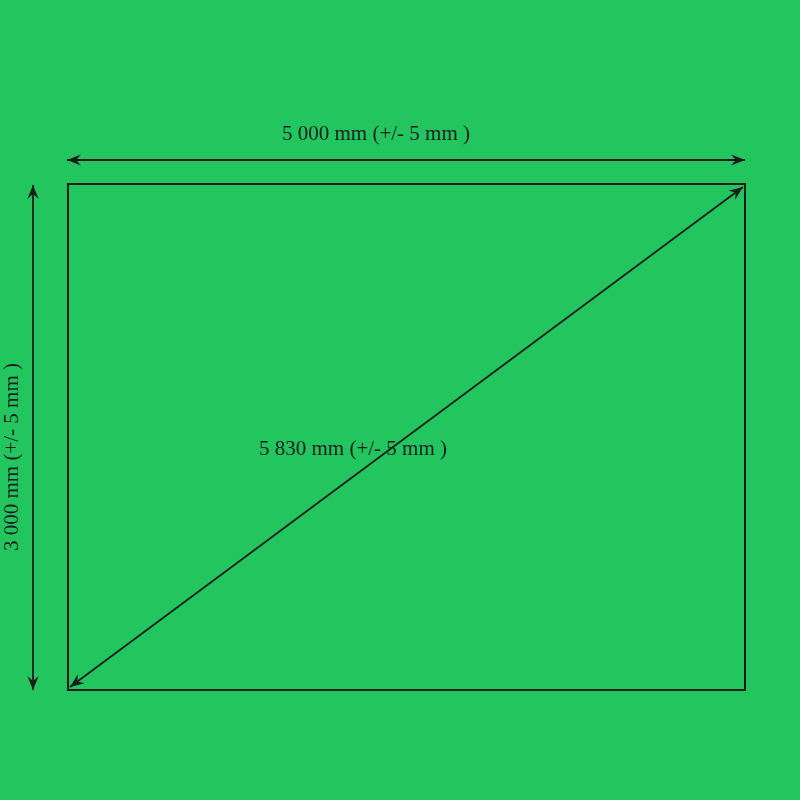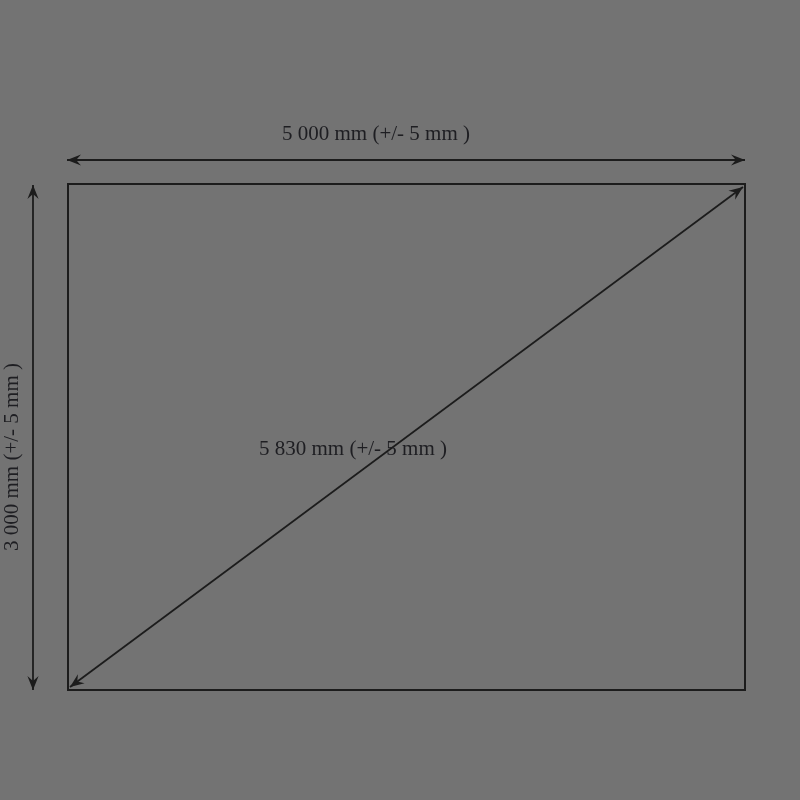--- a/index.html
+++ b/index.html
@@ -4,21 +4,21 @@
 <style>
   html, body {
     margin: 0;
     padding: 0;
     background: #ffffff;
   }
   .canvas {
     position: relative;
     width: 800px;
     height: 800px;
-    background: #737373;
+    background: #22c55e;
     overflow: hidden;
     font-family: "Liberation Serif", "DejaVu Serif", serif;
   }
   svg {
     display: block;
   }
   .dim-text {
     font-family: "Liberation Serif", "DejaVu Serif", serif;
     font-size: 21px;
     fill: #1e1e22;

